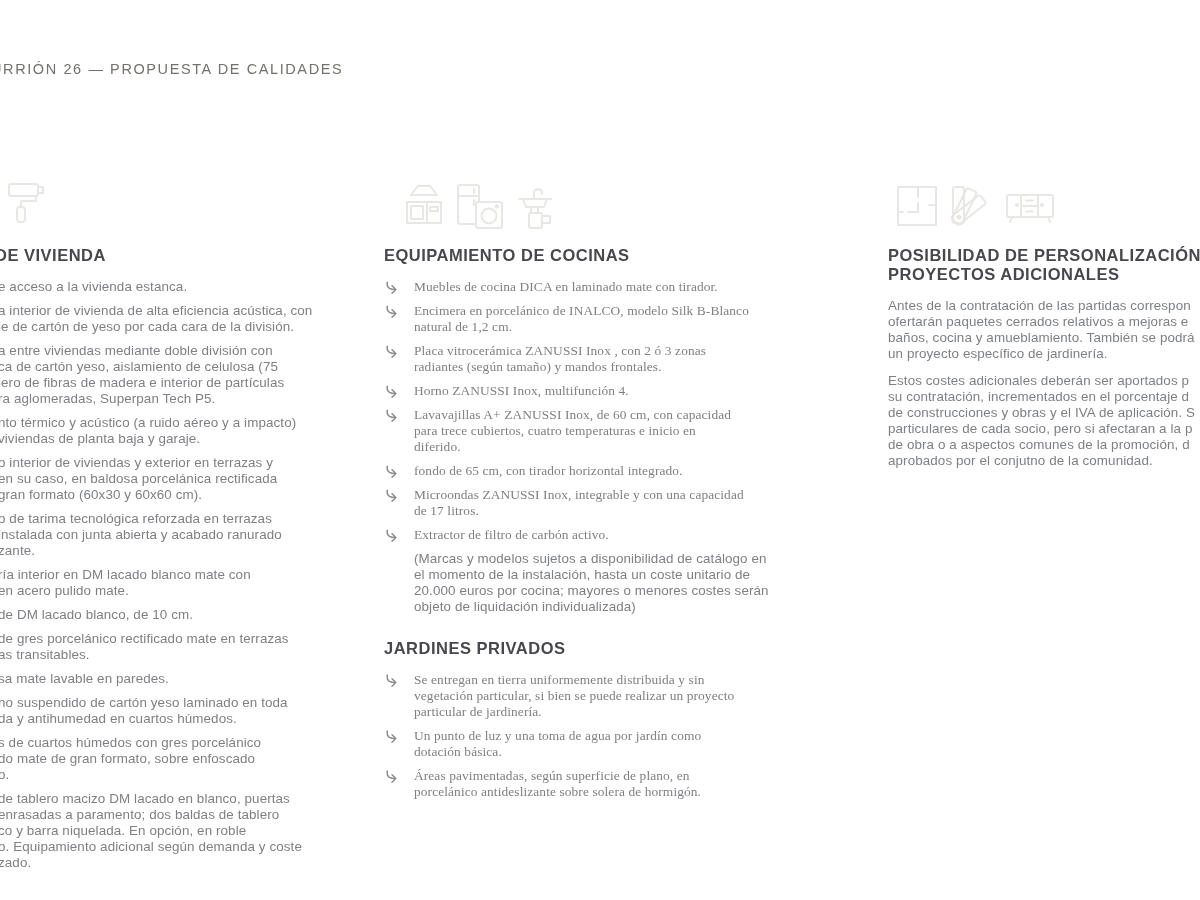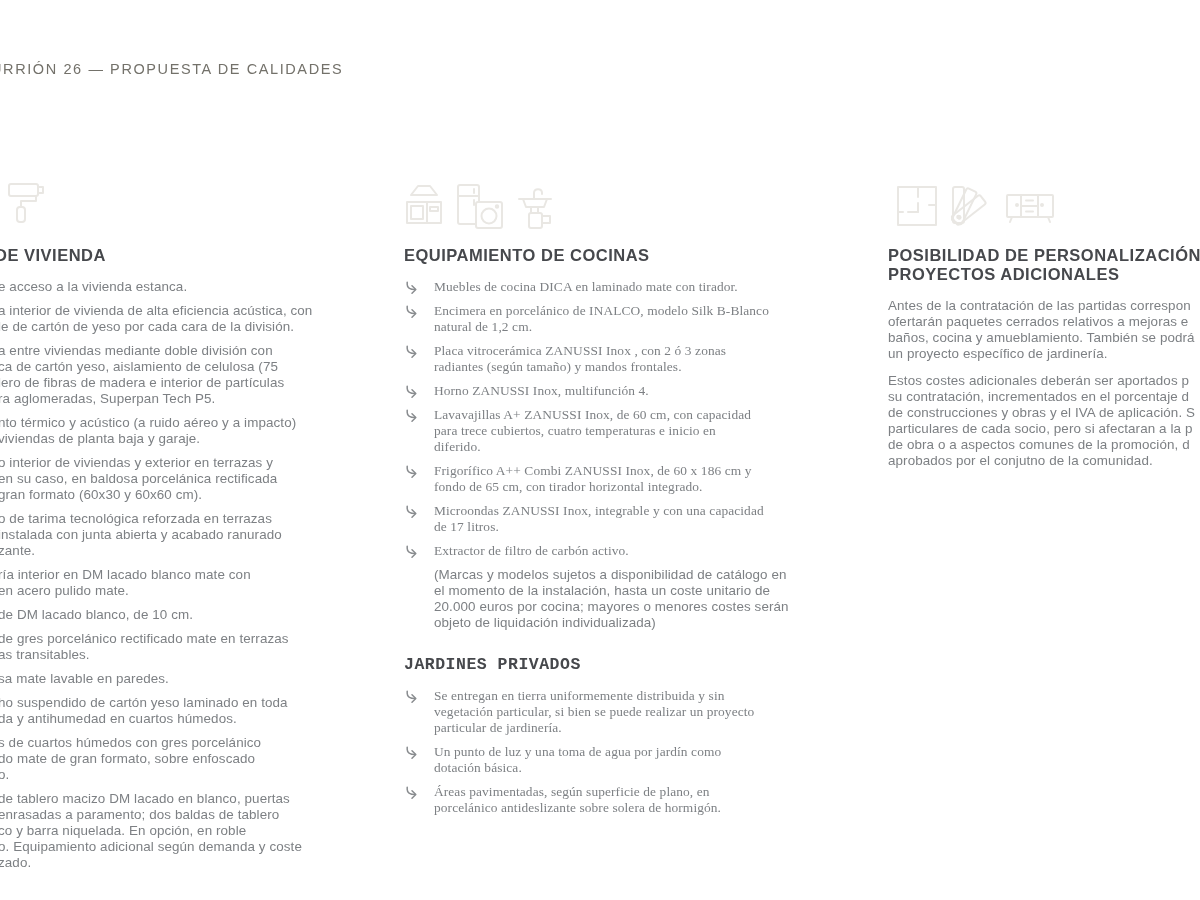--- a/index.html
+++ b/index.html
@@ -8,34 +8,34 @@
     background:#ffffff;font-family:"Liberation Sans",sans-serif;
   }
   .doc-header{
     position:absolute;top:61px;left:-9px;white-space:nowrap;
     font-size:14.5px;letter-spacing:1.6px;color:#73716a;
   }
   .icon-row{position:absolute;display:flex;gap:10px;align-items:flex-start;}
   .icon-row svg{stroke:#e9e7e3;fill:none;stroke-width:2;stroke-linecap:round;stroke-linejoin:round;}
   .col{position:absolute;top:246px;}
   .col-left{left:-2px;width:312px;}
-  .col-mid{left:404px;width:402px;}
+  .col-mid{left:384px;width:402px;}
   .col-right{left:888px;width:420px;}
   .col-heading{
     margin:0 0 14px 0;font-size:16.5px;font-weight:bold;line-height:19px;
     color:#46484c;letter-spacing:0.5px;white-space:nowrap;
   }
   .col-left .col-heading{margin-left:-3px;}
   .line{font-size:13.4px;line-height:16px;color:#7d8084;letter-spacing:0.1px;white-space:nowrap;}
   .plain-item{margin-bottom:8px;}
   .bullet-item{display:flex;margin-bottom:8px;font-family:Liberation Serif, serif;}
   .bullet-glyph{flex:0 0 15px;margin-right:15px;margin-top:2px;}
   .bullet-glyph svg{stroke:#898c8f;fill:none;stroke-width:1.5;stroke-linecap:round;stroke-linejoin:round;display:block;}
   .note-block{margin-left:30px;}
-  .jardines-heading{margin-top:24px;font-family:Liberation Mono, monospace;}
+  .jardines-heading{margin-top:24px;}
   .para-block{margin-bottom:11px;}
 </style>
 </head>
 <body>
 
 <div class="doc-header">URRIÓN 26 — PROPUESTA DE CALIDADES</div>
 
 <div class="icon-row" style="left:6px;top:181px;">
   <svg width="44" height="46" viewBox="0 0 44 46">
     <rect x="3" y="3" width="29" height="12" rx="2"></rect>
@@ -232,21 +232,20 @@
         </div>
       </div>
       <div class="bullet-item">
         <span class="bullet-glyph">
           <svg width="15" height="14" viewBox="0 0 15 14">
             <path d="M3.2 1.2 v2.3 c0 3.6 2.2 5 8 5"></path>
             <path d="M8 4.8 L11.8 8.5 L8 12.2"></path>
           </svg>
         </span>
         <div>
-          <div class="line">Frigorífico A++ Combi ZANUSSI Inox,  de 60 x 186 cm y</div>
           <div class="line">fondo de 65 cm, con tirador horizontal integrado.</div>
         </div>
       </div>
       <div class="bullet-item">
         <span class="bullet-glyph">
           <svg width="15" height="14" viewBox="0 0 15 14">
             <path d="M3.2 1.2 v2.3 c0 3.6 2.2 5 8 5"></path>
             <path d="M8 4.8 L11.8 8.5 L8 12.2"></path>
           </svg>
         </span>

